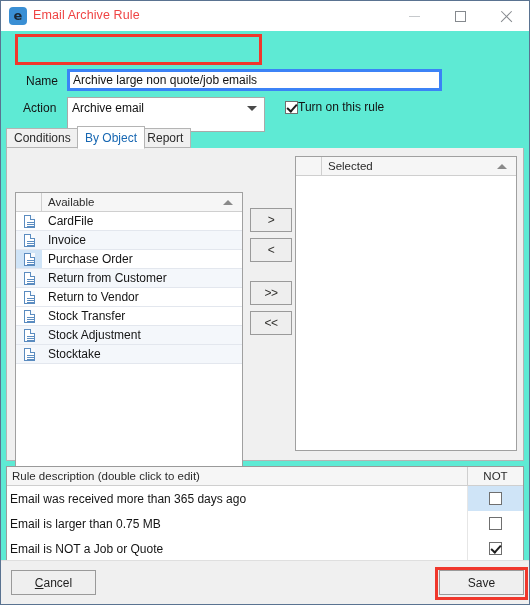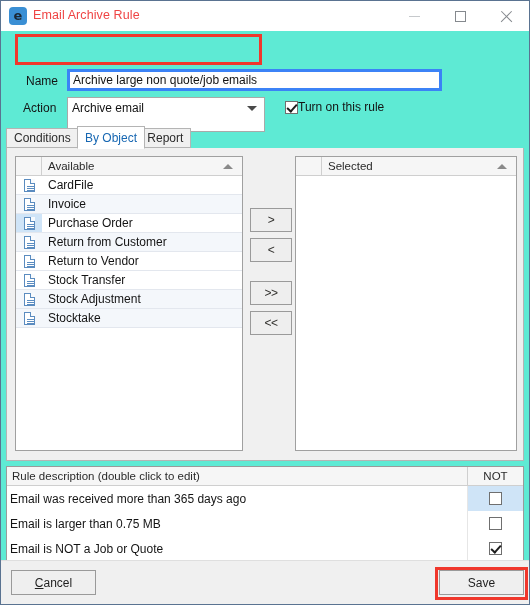--- a/index.html
+++ b/index.html
@@ -168,21 +168,21 @@
   }
 
   
   .listbox {
     position: absolute; top: 8px;
     height: 295px;
     background: #ffffff;
     border: 1px solid #a0a0a0;
     overflow: hidden;
   }
-  #list-available { left: 8px;  width: 228px; }
+  #list-available { left: 8px;  width: 228px; margin-top: 36px; }
   #list-selected  { left: 288px; width: 222px; }
 
   .lb-header {
     display: flex; height: 19px;
     background: #f6f6f6;
     border-bottom: 1px solid #cfcfcf;
   }
   .lb-header .hcell-icon {
     width: 26px;
     border-right: 1px solid #cfcfcf;

